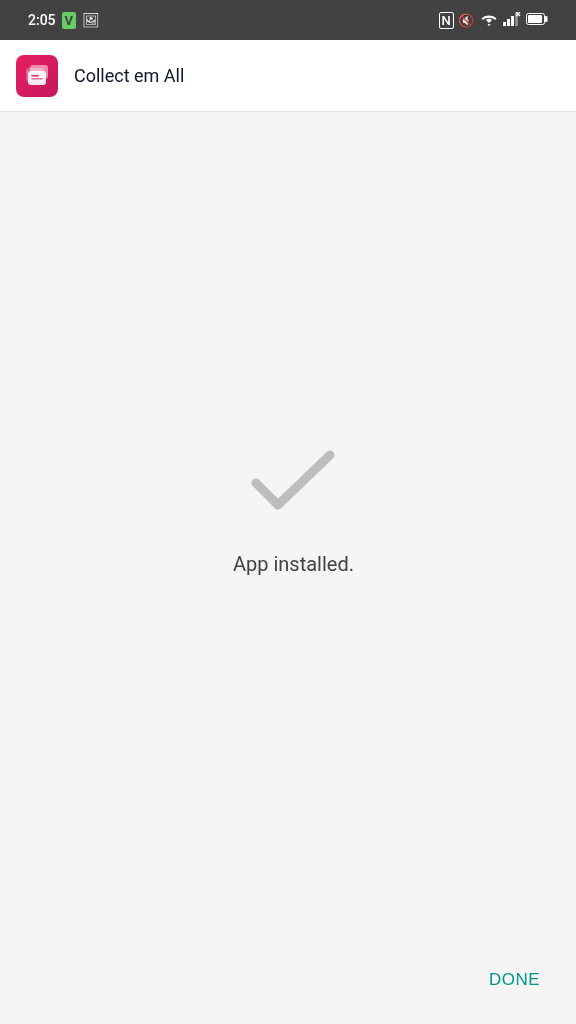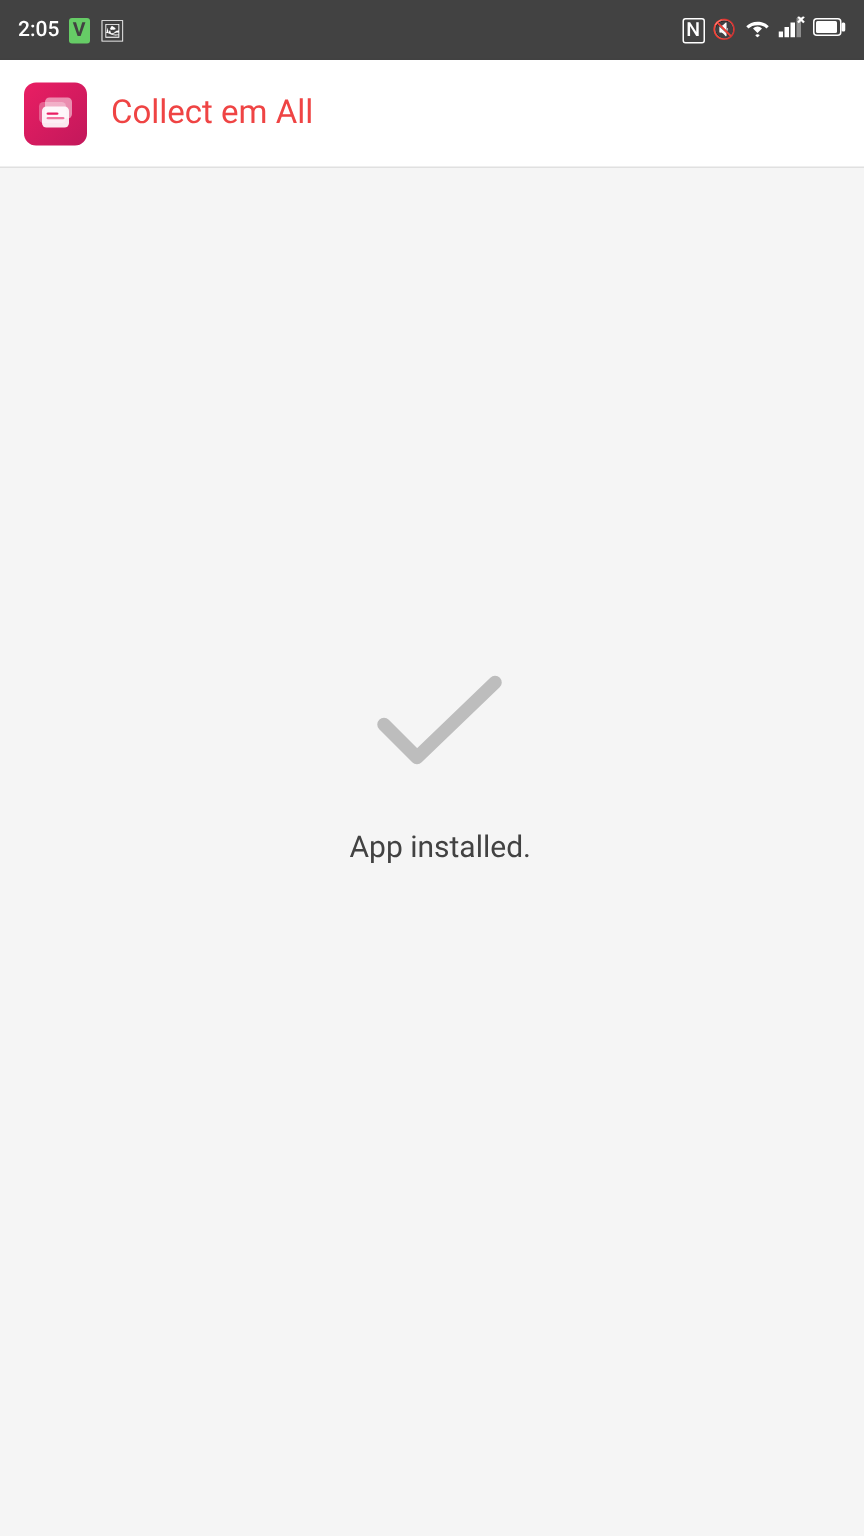--- a/index.html
+++ b/index.html
@@ -14,21 +14,21 @@
     }
 
     
     .status-bar {
       width: 100%;
       height: 40px;
       background: #424242;
       display: flex;
       align-items: center;
       justify-content: space-between;
-      padding: 0 12px;
+      padding: 0 28px;
       color: white;
       font-size: 14px;
       font-weight: 500;
     }
 
     .status-bar-left {
       display: flex;
       align-items: center;
       gap: 6px;
     }
@@ -60,22 +60,22 @@
       display: flex;
       align-items: center;
       justify-content: center;
       color: white;
       font-size: 18px;
       font-weight: bold;
       flex-shrink: 0;
     }
 
     .app-title {
-      font-size: 22px;
-      color: #ef4444;
+      font-size: 18px;
+      color: #0f172a;
       font-weight: 400;
     }
 
     
     .main-content {
       width: 100%;
       height: calc(1024px - 40px - 72px);
       background: #f5f5f5;
       display: flex;
       flex-direction: column;
@@ -202,15 +202,16 @@
     <div class="check-icon">
       <svg class="check-svg" viewBox="0 0 90 70" fill="none" xmlns="http://www.w3.org/2000/svg">
         <polyline points="8,38 30,60 82,10" stroke="#bdbdbd" stroke-width="9" stroke-linecap="round" stroke-linejoin="round" fill="none"></polyline>
       </svg>
     </div>
 
     <span class="installed-text">App installed.</span>
   </div>
 
   <div class="bottom-buttons">
+    <button class="btn-done">DONE</button>
   </div>
 
 </div>
 
 </body></html>

